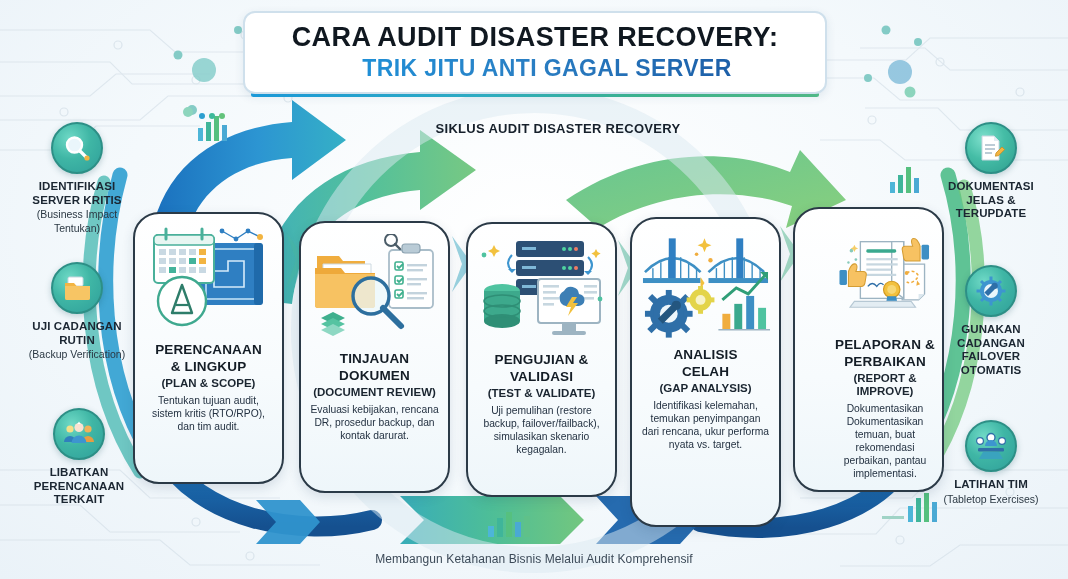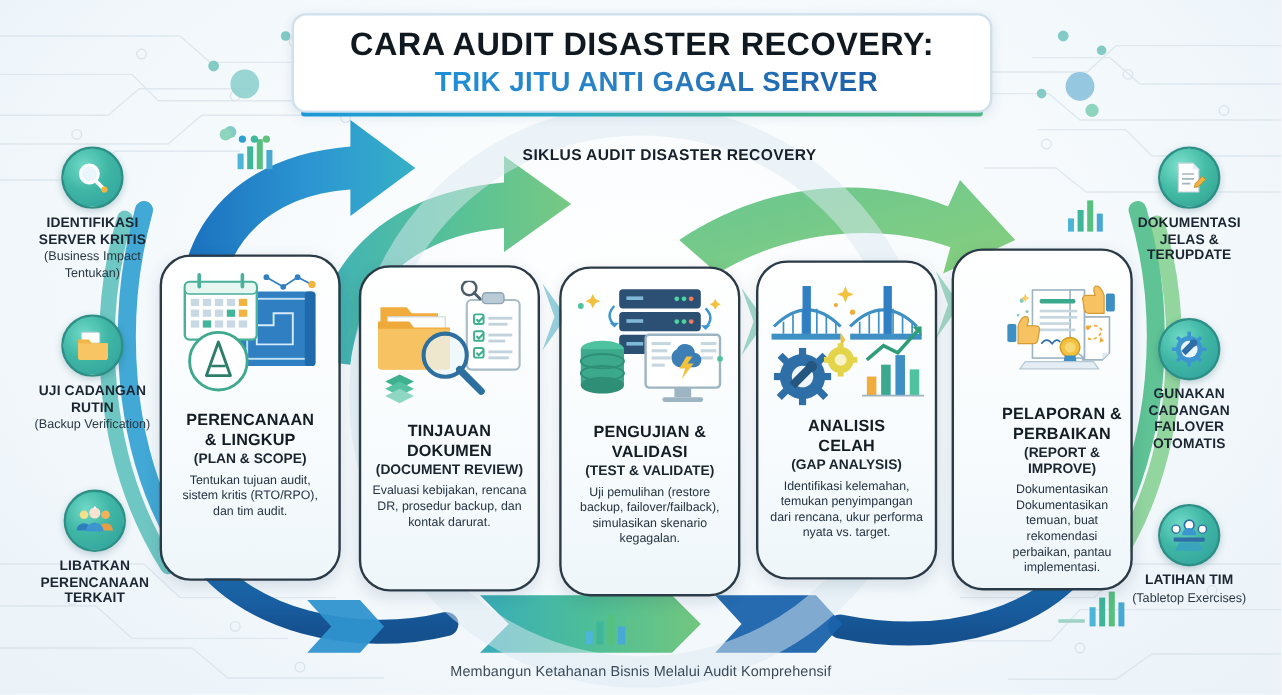--- a/index.html
+++ b/index.html
@@ -99,21 +99,21 @@
     border-radius: 26px;
     box-shadow: 0 4px 12px rgba(25,60,90,.14);
     z-index: 8;
     display: flex; flex-direction: column; align-items: center;
     padding: 8px 7px 7px;
     overflow: hidden;
   }
   .card-1 { left: 133px; }
   .card-2 { left: 299px; top: 221px; height: 272px; }
   .card-3 { left: 466px; top: 222px; height: 275px; }
-  .card-4 { left: 630px; top: 217px; height: 266px; }
+  .card-4 { left: 630px; top: 217px; height: 310px; }
   .card-5 { left: 793px; top: 207px; height: 285px; padding-left: 40px; }
 
   .card-art {
     width: 100%; height: 118px;
     display: flex; align-items: center; justify-content: center;
     flex: 0 0 auto;
   }
   .card-title {
     font-size: 13.5px; font-weight: bold; color: #141d26;
     text-align: center; line-height: 1.14; letter-spacing: .15px;

